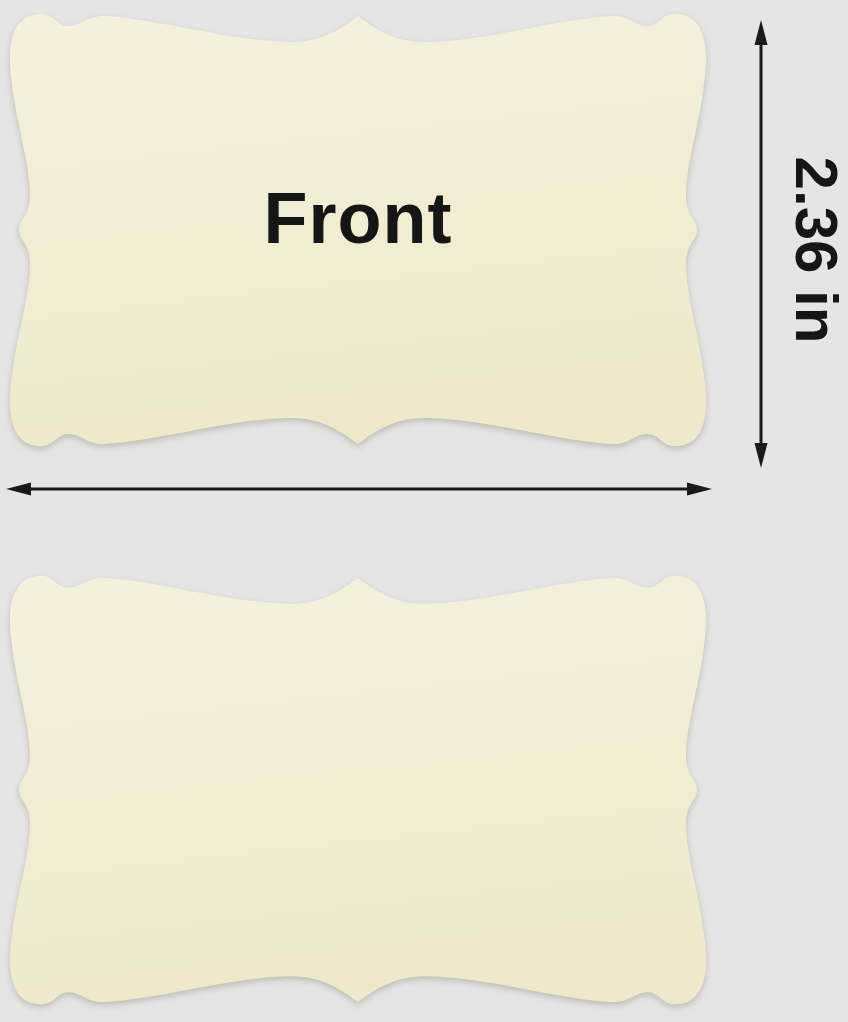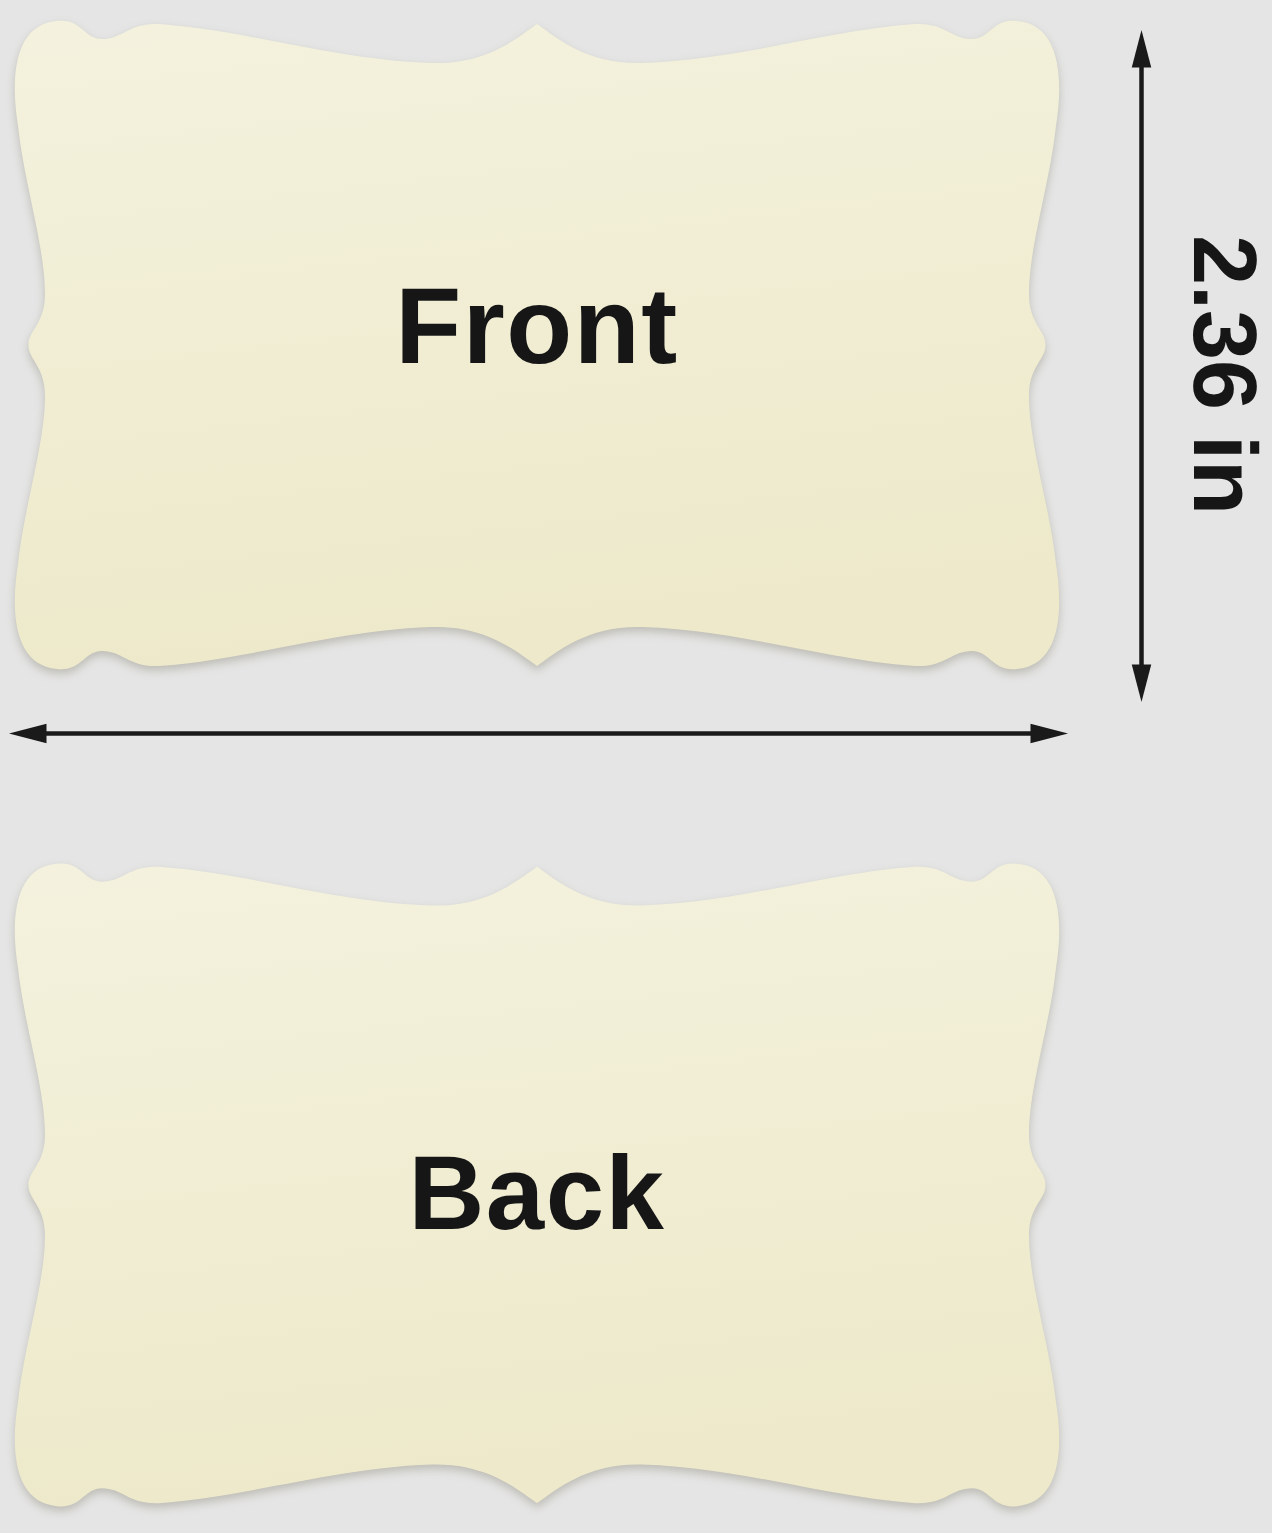--- a/index.html
+++ b/index.html
@@ -123,15 +123,14 @@
 
   <svg class="arrow-svg horizontal" viewBox="0 0 710 32">
     <line x1="24" y1="16" x2="686" y2="16" stroke-width="3" stroke="#1A1A1A"></line>
     <polygon points="2,16 27,9.5 27,22.5" fill="#1A1A1A"></polygon>
     <polygon points="708,16 683,9.5 683,22.5" fill="#1A1A1A"></polygon>
   </svg>
 
   <svg class="card-svg back" viewBox="0 0 708 452" preserveAspectRatio="none">
     <use href="#card-shape" fill="url(#card-grad)"></use>
   </svg>
-  <div class="card-label back">Back</div>
 
 </div>
 
 </body></html>

